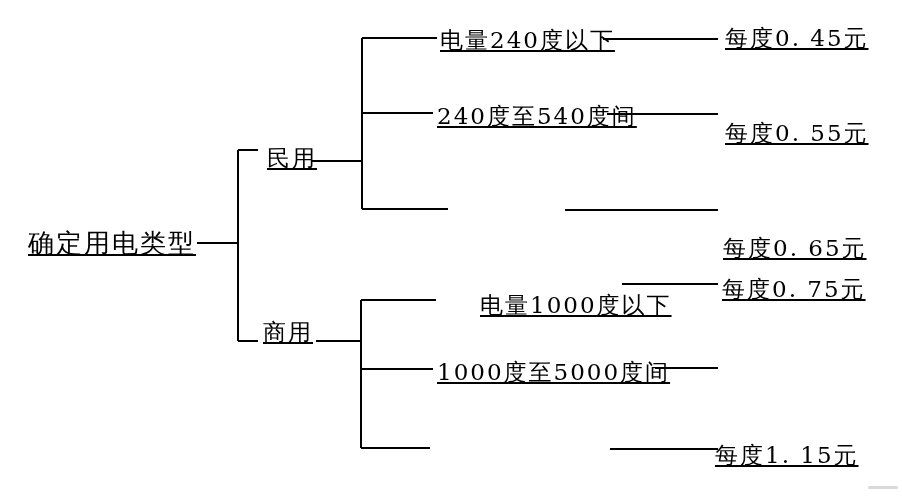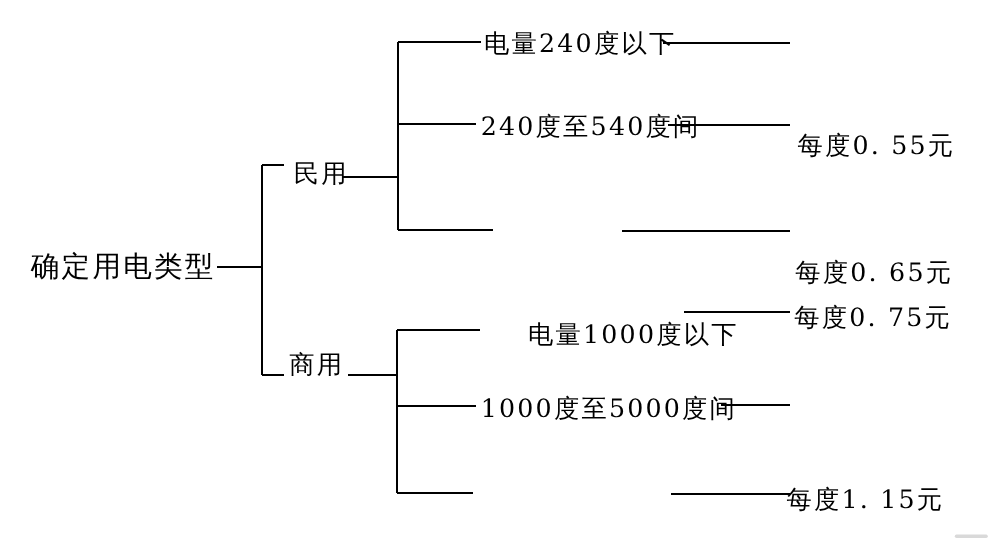--- a/index.html
+++ b/index.html
@@ -28,20 +28,21 @@
     stroke-width: 1.8;
     shape-rendering: crispEdges;
   }
   .label {
     position: absolute;
     white-space: nowrap;
     font-size: 23px;
     line-height: 26px;
     letter-spacing: 2px;
     color: #000000;
+    text-decoration: underline;
   }
   .label.root {
     font-size: 26px;
     line-height: 30px;
   }
   .smudge {
     position: absolute;
     left: 868px;
     top: 486px;
     width: 30px;
@@ -87,20 +88,21 @@
 
   <div class="label" style="left:267px; top:145px;">民用</div>
   <div class="label" style="left:263px; top:319px;">商用</div>
 
   <div class="label" style="left:440px; top:27px;">电量240度以下</div>
   <div class="label" style="left:437px; top:103px;">240度至540度间</div>
 
   <div class="label" style="left:440px; top:292px;margin-left:40px;">电量1000度以下</div>
   <div class="label" style="left:437px; top:359px;">1000度至5000度间</div>
 
+  <div class="label" style="left:725px; top:25px;">每度0. 45元</div>
   <div class="label" style="left:725px; top:120px;">每度0. 55元</div>
   <div class="label" style="left:723px; top:199px;margin-top:36px;">每度0. 65元</div>
 
   <div class="label" style="left:722px; top:276px;">每度0. 75元</div>
   <div class="label" style="left:715px; top:442px;">每度1. 15元</div>
 
   <div class="smudge"></div>
 
 </div>
 

